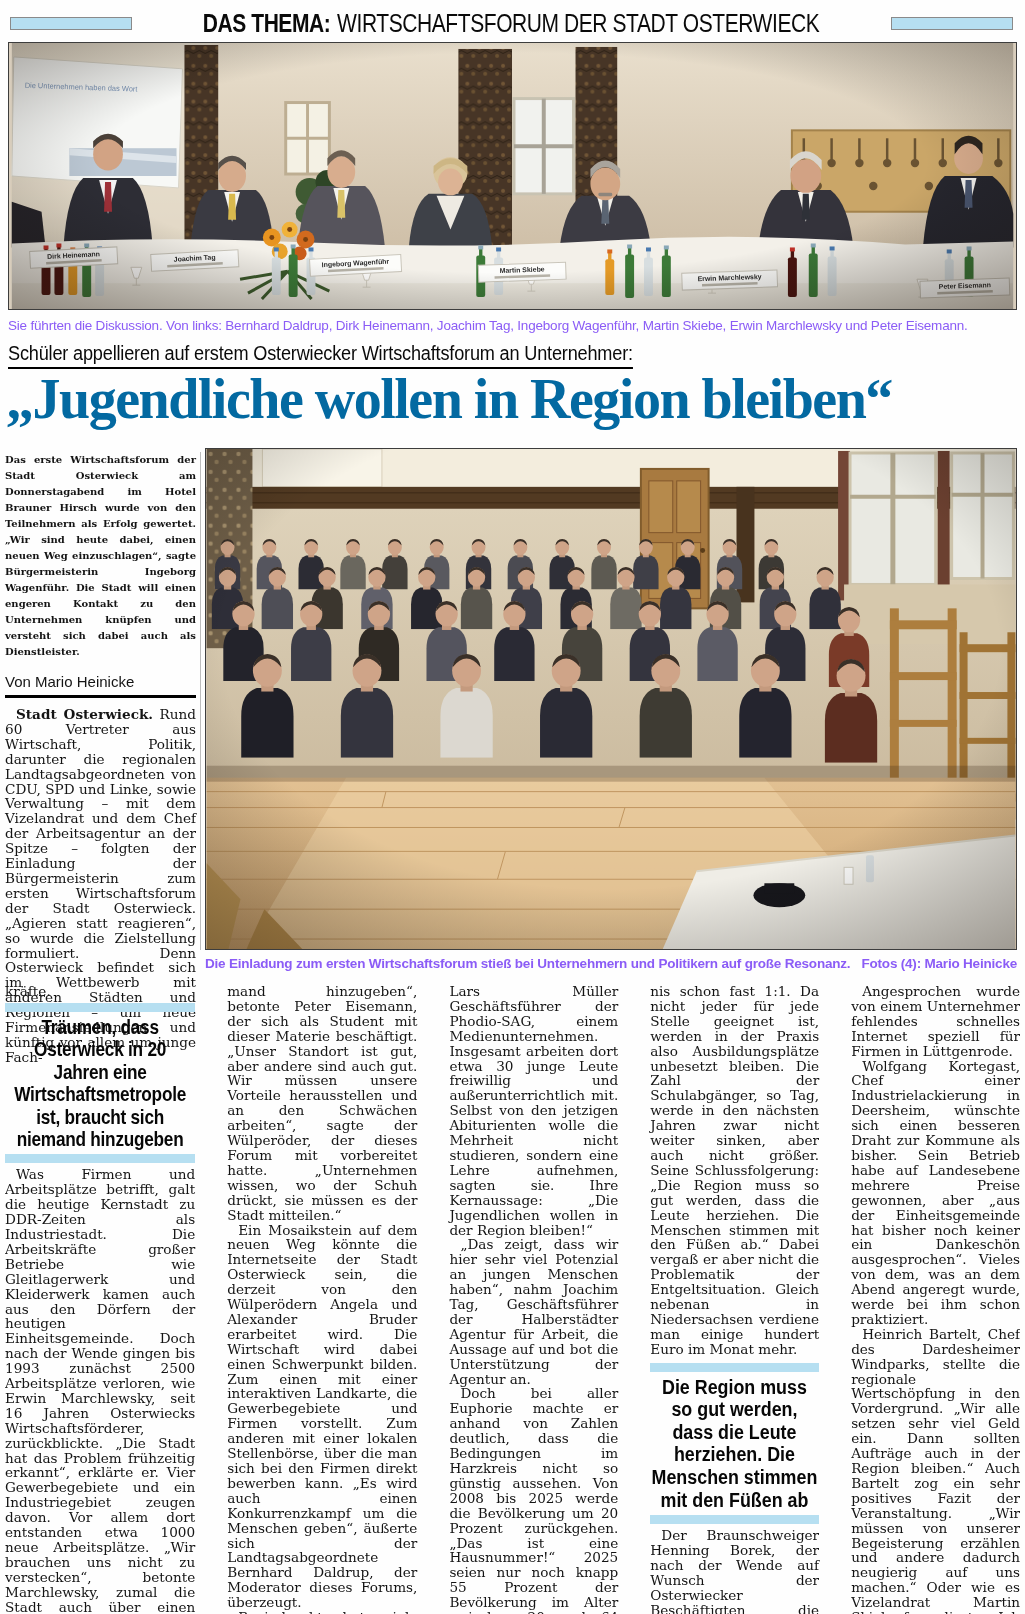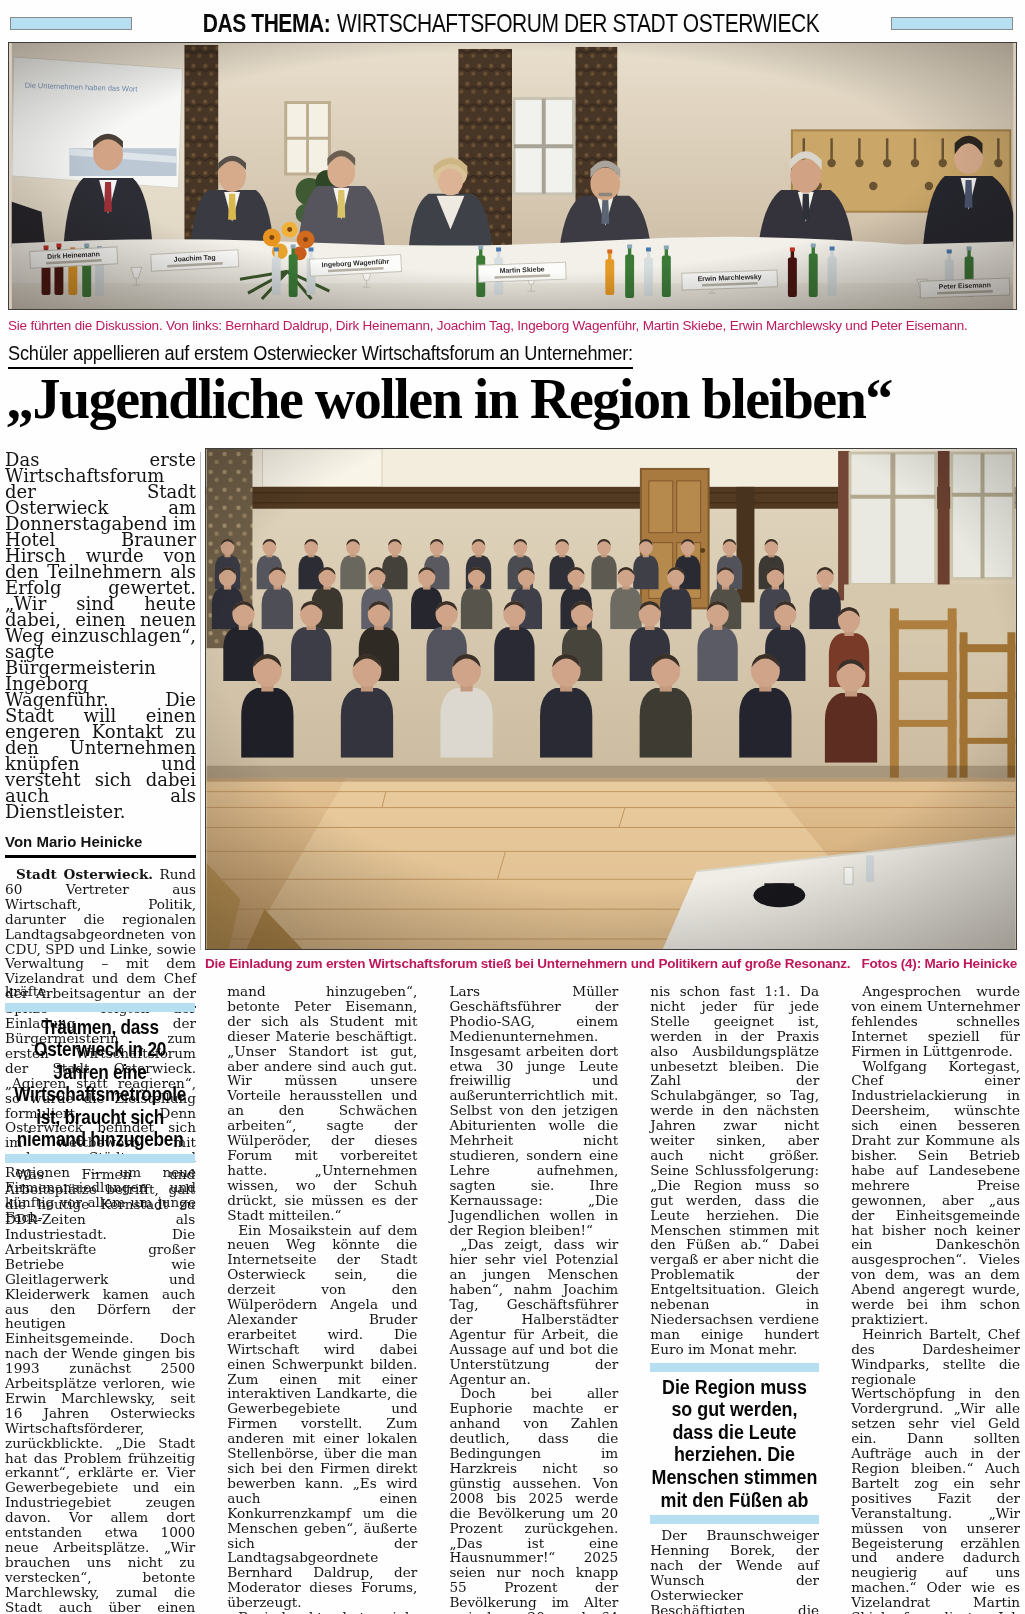--- a/index.html
+++ b/index.html
@@ -15,36 +15,36 @@
              transform:scaleX(0.84); transform-origin:center; letter-spacing:-0.5px; color:#0a0a0a; }
   .mh-text .lbl { font-weight:bold; margin-right:8px; }
 
   
   .photo { position:absolute; border:1px solid #3d3d3d; overflow:hidden; background:#d8cdbc; }
   #photo-panel { left:8px; top:42px; width:1009px; height:268px; }
   #photo-audience { left:205px; top:448px; width:812px; height:502px; }
   .photo svg { display:block; }
 
   .caption { position:absolute; font-family:"Liberation Sans",sans-serif; font-size:13.5px;
-             letter-spacing:-0.2px; color:#be185d; }
+             letter-spacing:-0.2px; color:#8b5cf6; }
   #cap1 { left:8px; top:318px; width:1009px; }
   #cap2 { left:205px; top:956px; width:812px; display:flex; justify-content:space-between;font-weight:bold; }
 
   #kicker { position:absolute; left:8px; top:342px; font-family:"Liberation Sans",sans-serif;
             font-size:19.5px; letter-spacing:-0.2px; padding-bottom:2px; border-bottom:2px solid #000;
             transform:scaleX(0.93); transform-origin:left center; white-space:nowrap; color:#0a0a0a; }
 
   #headline { position:absolute; left:6px; top:367px; width:1014px; font-family:"Liberation Serif",serif;
-              font-weight:bold; font-size:56px; letter-spacing:-1.5px; white-space:nowrap; color:#000000; }
+              font-weight:bold; font-size:56px; letter-spacing:-1.5px; white-space:nowrap; color:#0369a1; }
 
   
   #leftcol { position:absolute; left:5px; top:452px; width:191px; }
-  .lead { font-weight:normal; font-size:18px; line-height:16px; text-align:justify; }
+  .lead { font-weight:bold; font-size:10px; line-height:16px; text-align:justify; }
   .byline { margin-top:13px; padding-bottom:5px; border-bottom:3px solid #000;
-            font-family:"Liberation Sans",sans-serif; font-weight:bold; font-size:15px; }
+            font-family:"Liberation Sans",sans-serif; font-weight:normal; font-size:15px; }
   .intro { margin-top:9px; font-size:13.6px; line-height:14.9px; text-align:justify; text-indent:11px; }
   .intro .li { font-weight:bold; }
   .vrule { position:absolute; left:200px; top:452px; width:1px; height:498px; background:#bdbdbd; }
 
   
   #cols { position:absolute; left:5px; top:984px; width:1015px; height:630px;
           display:flex; gap:32px; overflow:hidden; }
   .col { width:190.2px; font-size:13.6px; line-height:14.9px; text-align:justify; hyphens:auto; }
   .col p { margin:0; text-indent:11px; }
   .col p.nt { text-indent:0; }

